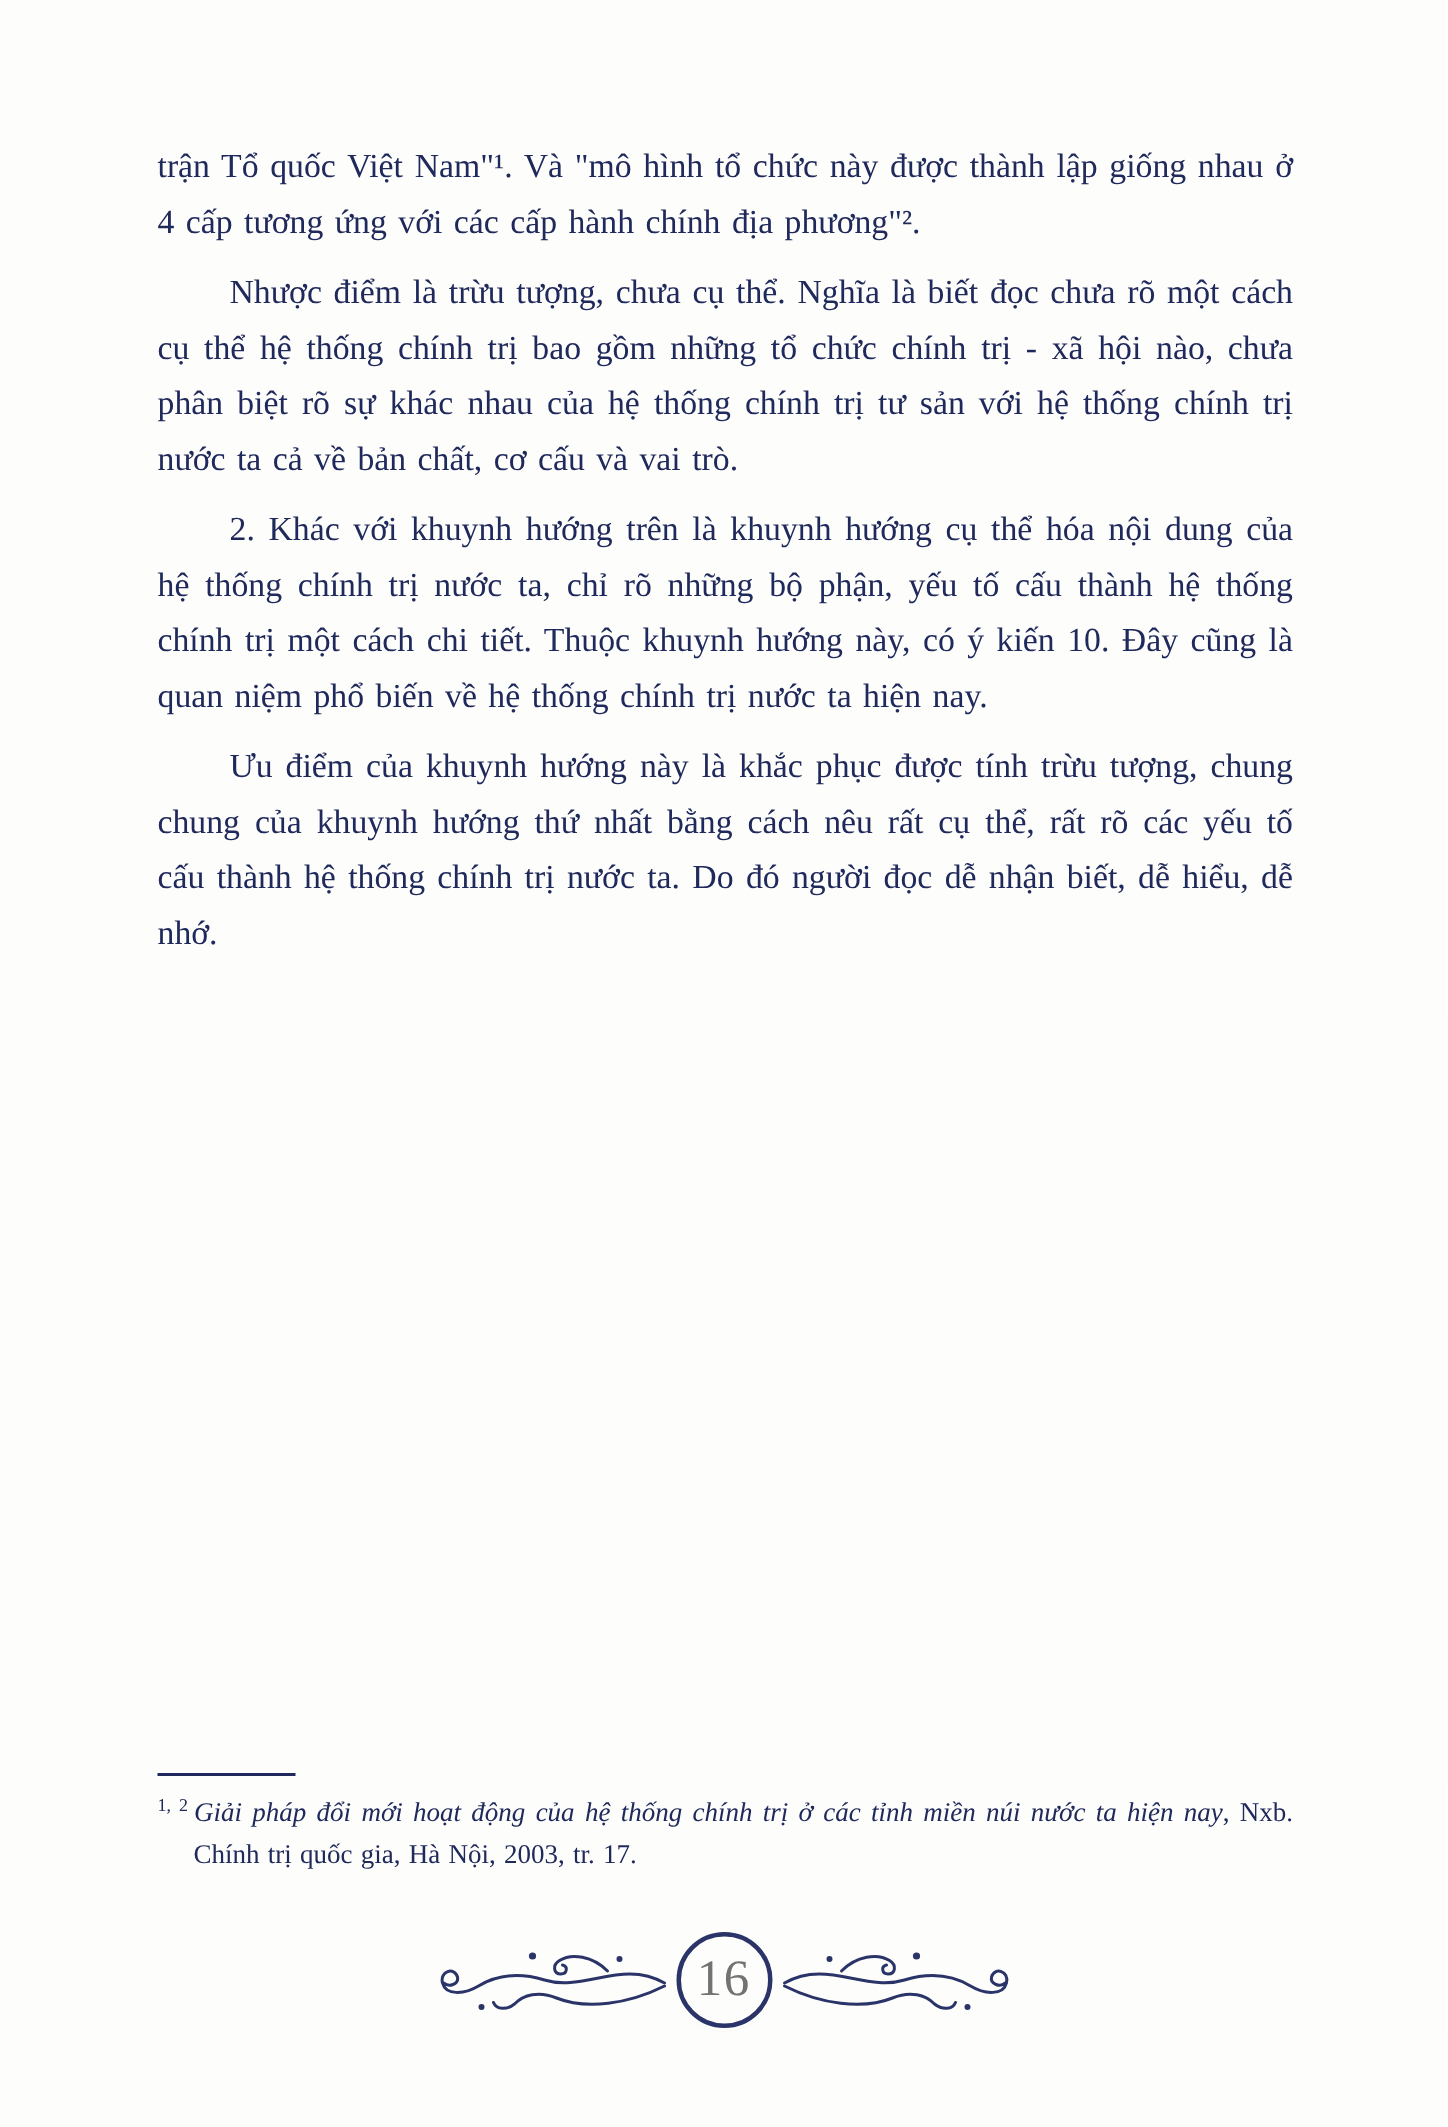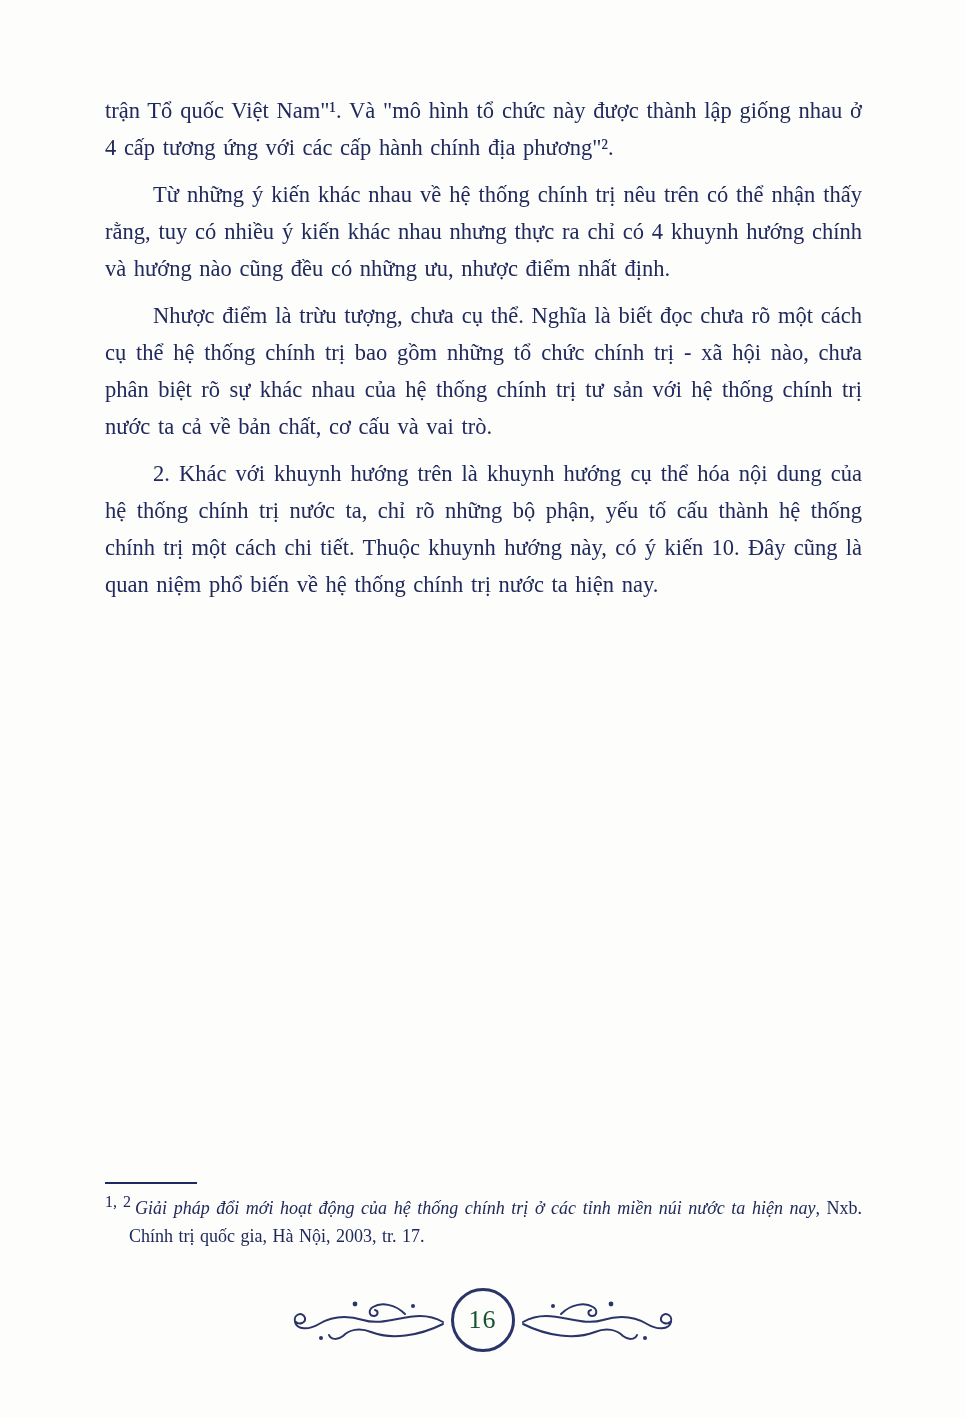--- a/index.html
+++ b/index.html
@@ -46,21 +46,21 @@
   .footnote {
     margin: 0;
     font-size: 18px;
     line-height: 28px;
     text-align: justify;
     padding-left: 24px;
     text-indent: -24px;
     word-spacing: 1px;
   }
   .footnote sup {
-    font-size: 16px;
+    font-size: 12px;
     line-height: 0;
     vertical-align: super;
     margin-right: 4px;
   }
   .fn-title {
     font-style: italic;
   }
   .ornament {
     position: absolute;
     left: 0;
@@ -84,35 +84,35 @@
     border-radius: 50%;
     background: #fdfdfb;
     display: flex;
     align-items: center;
     justify-content: center;
     box-shadow: 0 0 0 2px #fdfdfb, 0 1px 2px rgba(32,41,92,0.25);
     position: relative;
     z-index: 2;
   }
   .page-number-circle span {
-    font-size: 26px;
-    color: #14532d;
+    font-size: 34px;
+    color: #737373;
     letter-spacing: 1px;
   }
 </style>
 </head>
 <body>
 
 <div class="page">
 
   <div class="body-text">
     <p class="para noindent">trận Tổ quốc Việt Nam"¹. Và "mô hình tổ chức này được thành lập giống nhau ở 4 cấp tương ứng với các cấp hành chính địa phương"².</p>
-    <p class="para">Từ những ý kiến khác nhau về hệ thống chính trị nêu trên có thể nhận thấy rằng, tuy có nhiều ý kiến khác nhau nhưng thực ra chỉ có 4 khuynh hướng chính và hướng nào cũng đều có những ưu, nhược điểm nhất định.</p>
     <p class="para">Nhược điểm là trừu tượng, chưa cụ thể. Nghĩa là biết đọc chưa rõ một cách cụ thể hệ thống chính trị bao gồm những tổ chức chính trị - xã hội nào, chưa phân biệt rõ sự khác nhau của hệ thống chính trị tư sản với hệ thống chính trị nước ta cả về bản chất, cơ cấu và vai trò.</p>
     <p class="para">2. Khác với khuynh hướng trên là khuynh hướng cụ thể hóa nội dung của hệ thống chính trị nước ta, chỉ rõ những bộ phận, yếu tố cấu thành hệ thống chính trị một cách chi tiết. Thuộc khuynh hướng này, có ý kiến 10. Đây cũng là quan niệm phổ biến về hệ thống chính trị nước ta hiện nay.</p>
+    <p class="para">Ưu điểm của khuynh hướng này là khắc phục được tính trừu tượng, chung chung của khuynh hướng thứ nhất bằng cách nêu rất cụ thể, rất rõ các yếu tố cấu thành hệ thống chính trị nước ta. Do đó người đọc dễ nhận biết, dễ hiểu, dễ nhớ.</p>
   </div>
 
   <div class="footnote-area">
     <div class="footnote-rule"></div>
     <p class="footnote"><sup>1, 2</sup><span class="fn-title">Giải pháp đổi mới hoạt động của hệ thống chính trị ở các tỉnh miền núi nước ta hiện nay</span><span>, Nxb. Chính trị quốc gia, Hà Nội, 2003, tr. 17.</span></p>
   </div>
 
   <div class="ornament">
     <svg class="flourish left" width="160" height="56" viewBox="0 0 160 56" aria-hidden="true">
       <g fill="none" stroke="#2a3468" stroke-width="2" stroke-linecap="round">

